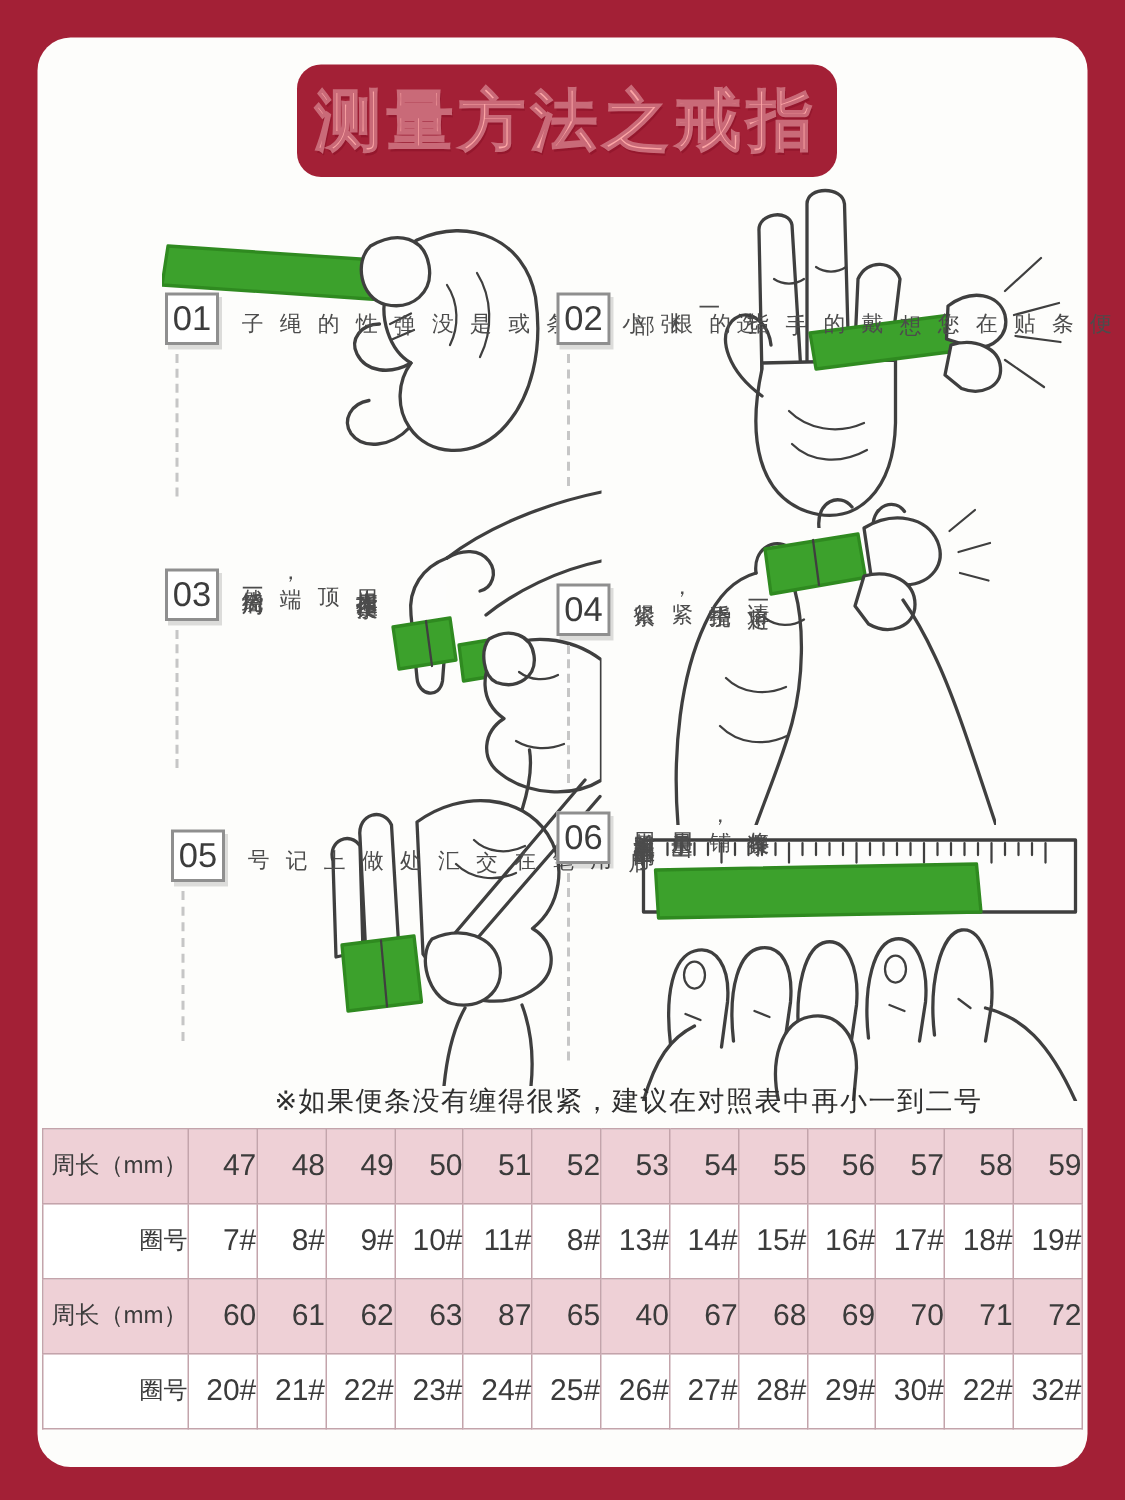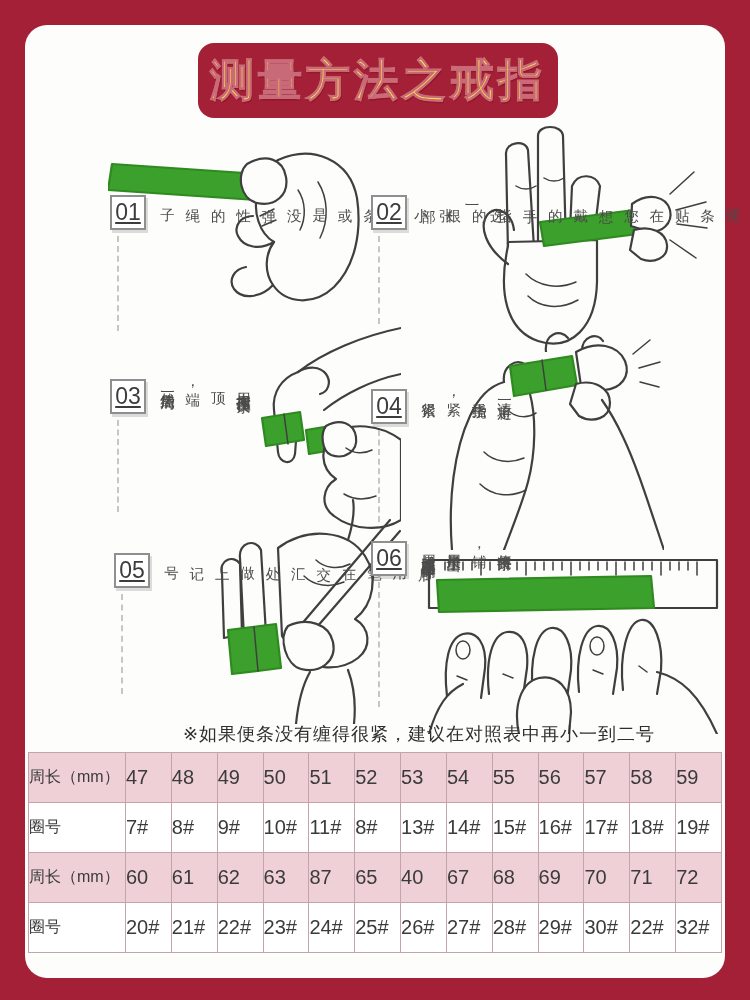--- a/index.html
+++ b/index.html
@@ -2,44 +2,44 @@
 <html style="--accent: #a32036; --table_pink: #eed0d6; --strip_green: #3ca12c;"><head>
 <meta charset="utf-8">
 <style>
   html,body { margin:0; padding:0; }
   body { font-family:"Liberation Sans","DejaVu Sans",sans-serif; }
   .frame { position:relative; width:750px; height:1000px; background:var(--accent,#a32036); overflow:hidden; }
   .panel { position:absolute; left:25px; top:25px; width:700px; height:953px; background:#fdfdfb; border-radius:22px; }
 
   .title-banner { position:absolute; left:198px; top:43px; width:360px; height:75px;
     background:var(--accent,#a32036); border-radius:16px; display:flex; align-items:center; justify-content:center; }
-  .title-banner span { color:#fde047; font-size:44px; font-weight:bold; letter-spacing:4px;
+  .title-banner span { color:#fca5a5; font-size:44px; font-weight:bold; letter-spacing:4px;
     -webkit-text-stroke:1px #c96a78; text-shadow:1px 2px 0 rgba(120,10,30,.35); white-space:nowrap; }
 
   .step { position:absolute; }
   .num-box { position:absolute; left:0; top:0; width:32px; height:31px; background:#fff;
     border:2px solid #8f8f8f; display:flex; align-items:center; justify-content:center;
-    font-size:23px; color:#3c3c3c; box-shadow:2px 3px 0 rgba(0,0,0,.13);text-decoration:underline; }
+    font-size:23px; color:#3c3c3c; box-shadow:2px 3px 0 rgba(0,0,0,.13); }
   .dash { position:absolute; left:7px; top:41px; width:0; border-left:2px dashed #c6c6c6; }
   .v-text { position:absolute; left:44px; top:2px; writing-mode:vertical-rl; text-orientation:upright;
     white-space:pre-line; font-size:14.5px; letter-spacing:1px; line-height:1.75; color:#4c4c4c; }
 
   .ill { position:absolute; }
   .ill path, .ill line, .ill polygon, .ill rect, .ill ellipse {
     stroke:#3f3f3f; stroke-width:2.2; fill:none; stroke-linecap:round; stroke-linejoin:round; }
   .ill .fw { fill:#fdfdfc; }
   .ill .fg { fill:var(--strip_green,#3ca12c); stroke:#2f8a20; }
   .ill .thin { stroke-width:1.5; }
 
   .note { position:absolute; left:0; top:722px; width:750px; text-align:center;
     font-size:18px; color:#2e2e2e; letter-spacing:1px;padding-left:44px; }
 
   table.sizes { position:absolute; left:28px; top:752px; width:694px; height:198px;
     border-collapse:collapse; table-layout:fixed; }
-  table.sizes td { border:1px solid #c3a4ab; text-align:left; vertical-align:middle;
+  table.sizes td { border:1px solid #c3a4ab; text-align:right; vertical-align:middle;
     font-size:20px; color:#3b3b3b; padding:0; height:49px; }
   table.sizes td.row-label { font-size:16px; }
   table.sizes tr:nth-child(odd) { background:var(--table_pink,#eed0d6); }
   table.sizes tr:nth-child(even) { background:#ffffff; }
 </style>
 </head>
 <body>
 
 <div class="frame">
   <div class="panel"></div>

